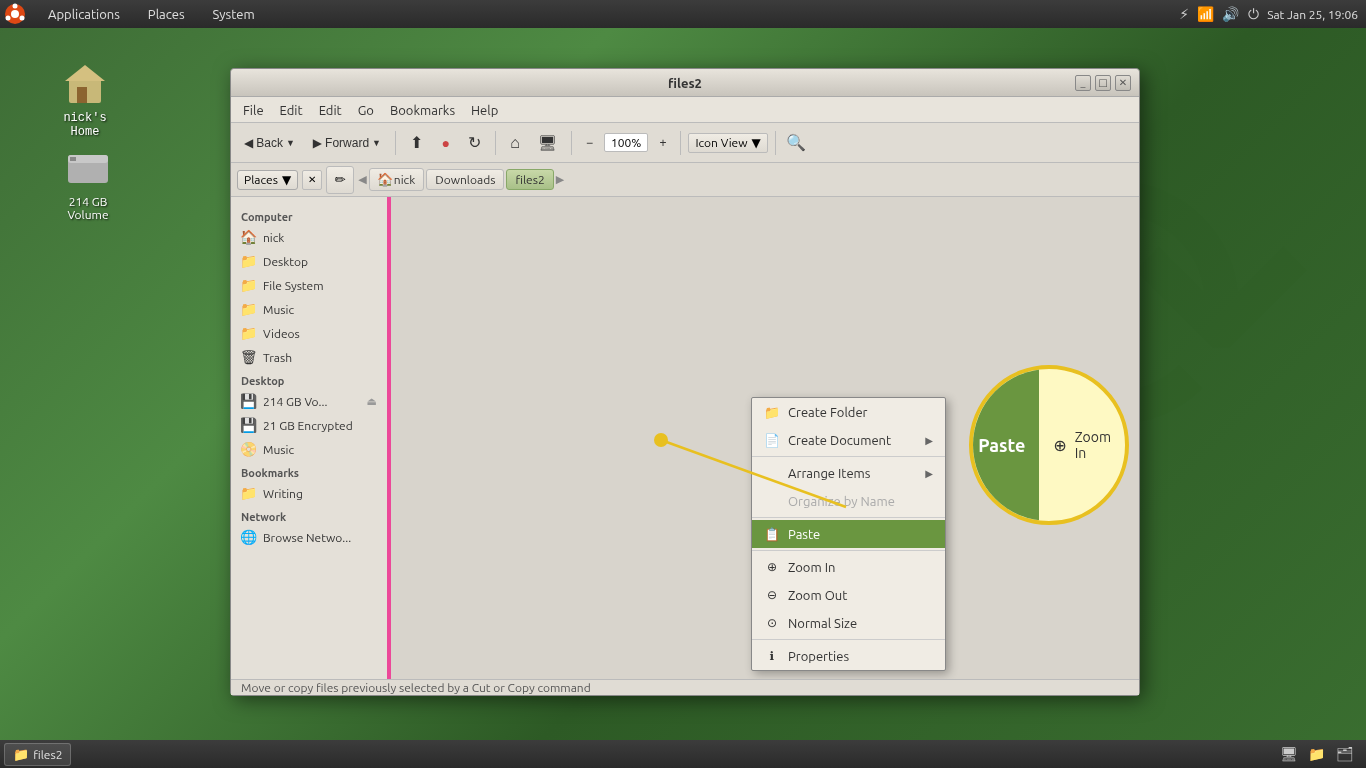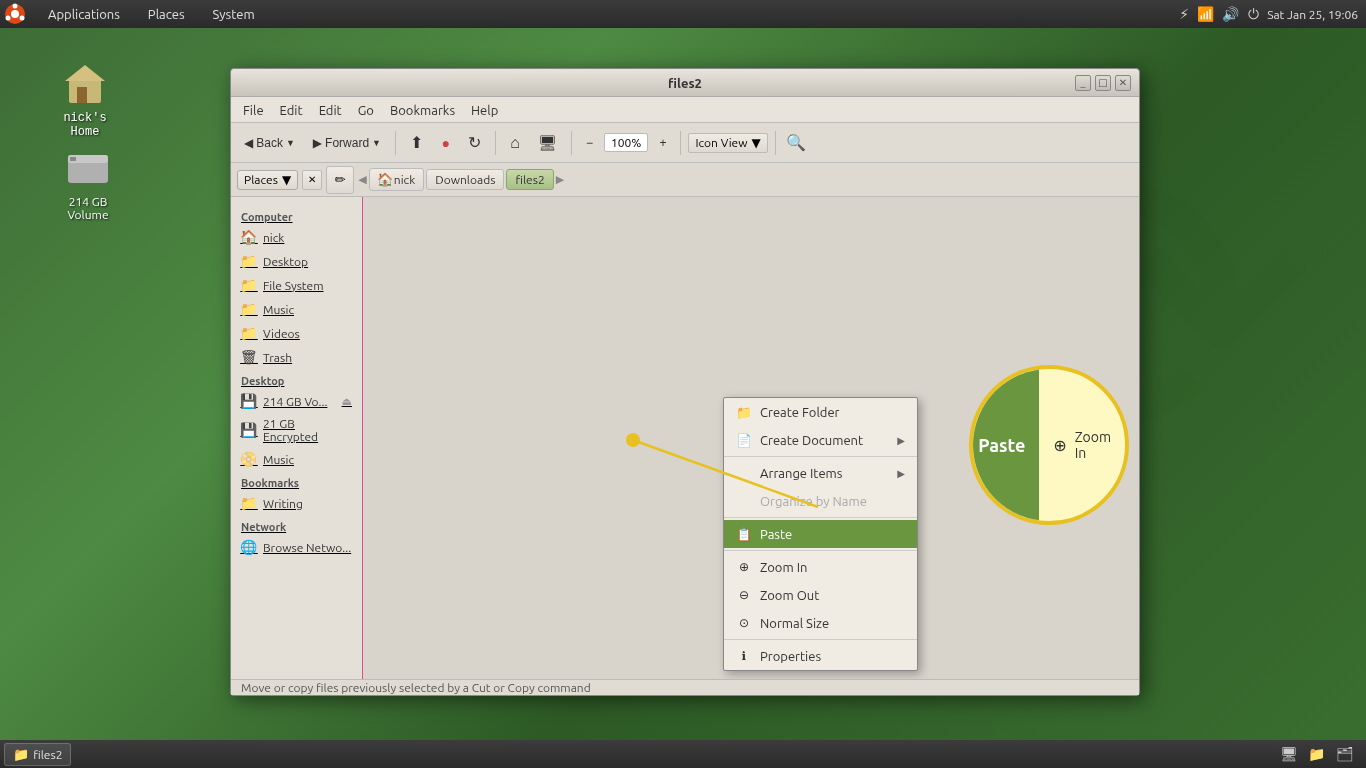--- a/index.html
+++ b/index.html
@@ -280,26 +280,25 @@
 
     
     .content-area {
       display: flex;
       flex: 1;
       overflow: hidden;
     }
 
     
     .sidebar {
-      width: 132px;
+      width: 160px;
       background: #e4e0d8;
-      border-right: 1px solid #ec4899;
+      border-right: 4px solid #ec4899;
       overflow-y: auto;
       padding: 8px 0;
-      text-decoration: underline;
     }
     .sidebar-section-title {
       font-size: 11px;
       font-weight: bold;
       color: #555;
       padding: 6px 10px 2px;
       text-transform: none;
     }
     .sidebar-item {
       display: flex;

